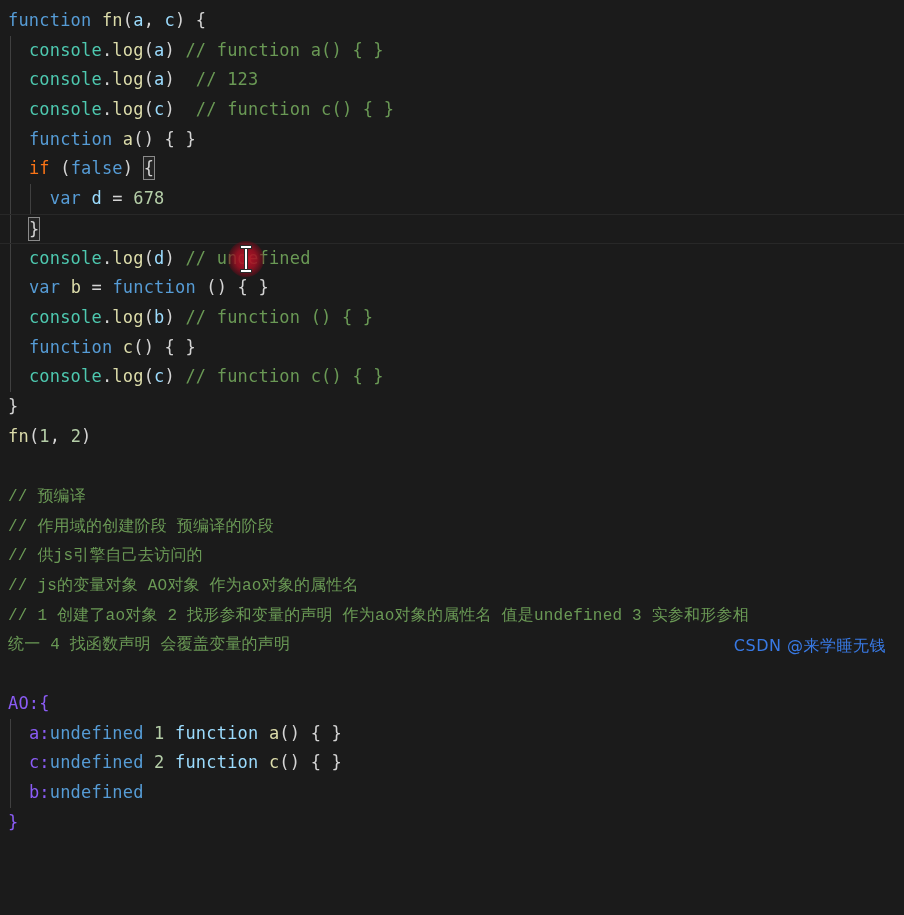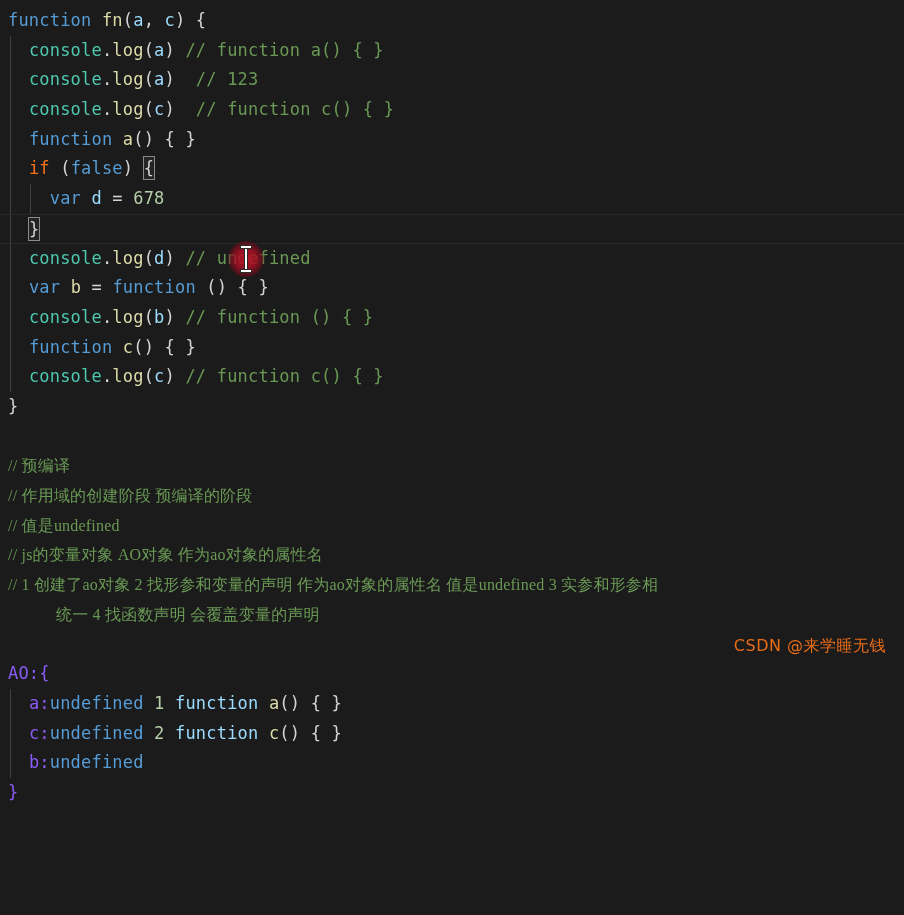--- a/index.html
+++ b/index.html
@@ -30,21 +30,20 @@
     position: relative;
     height: 29.7px;
     white-space: pre;
     padding-left: 8px;
     box-sizing: border-box;
     letter-spacing: 0.2px;
   }
 
   .line.wrapped {
     height: 29.7px;
-    margin-left: 48px;
   }
 
   
   .line.ind1::before,
   .line.ind2::before {
     content: "";
     position: absolute;
     left: 10px;
     top: 0;
     bottom: 0;
@@ -73,21 +72,21 @@
   .kw   { color: #569cd6; }   
   .ctl  { color: #f97316; }   
   .fnname { color: #dcdcaa; } 
   .obj  { color: #4ec9b0; }   
   .var  { color: #9cdcfe; }   
   .num  { color: #b5cea8; }   
   .cmt  { color: #6a9955; }   
   .pl   { color: #d4d4d4; }   
   .wht  { color: #8b5cf6; }
 
-  .cjk { font-family: Liberation Serif, serif; font-size: 16px; }
+  .cjk { font-family: Liberation Mono, monospace; font-size: 16px; }
 
   
   .bmatch {
     outline: 1px solid #8a8a8a;
     background: rgba(120,120,120,0.10);
     padding: 1px 0;
   }
 
   
   #mouse-cursor {
@@ -124,21 +123,21 @@
   }
   #mouse-cursor .ibeam .stem { left: 2px; top: 2px; width: 2px; height: 22px; }
   #mouse-cursor .ibeam .top  { left: -2px; top: 0px; width: 10px; height: 2px; }
   #mouse-cursor .ibeam .bot  { left: -2px; top: 24px; width: 10px; height: 2px; }
 
   
   #watermark {
     position: absolute;
     right: 18px;
     bottom: 12px;
-    color: #f97316;
+    color: #3b82f6;
     font-family: "DejaVu Sans", "Liberation Sans", sans-serif;
     font-size: 16px;
     letter-spacing: 0.5px;
     opacity: 0.92;
   }
 </style>
 </head>
 <body>
 
 <div id="editor">
@@ -166,26 +165,27 @@
   <div class="line ind1">  <span class="kw">var</span> <span class="fnname">b</span><span class="pl"> = </span><span class="kw">function</span><span class="pl"> () { }</span></div>
 
   <div class="line ind1">  <span class="obj">console</span><span class="pl">.</span><span class="fnname">log</span><span class="pl">(</span><span class="var">b</span><span class="pl">)</span> <span class="cmt">// function () { }</span></div>
 
   <div class="line ind1">  <span class="kw">function</span> <span class="fnname">c</span><span class="pl">() { }</span></div>
 
   <div class="line ind1">  <span class="obj">console</span><span class="pl">.</span><span class="fnname">log</span><span class="pl">(</span><span class="var">c</span><span class="pl">)</span> <span class="cmt">// function c() { }</span></div>
 
   <div class="line"><span class="pl">}</span></div>
 
+  <div class="line"><span class="fnname">fn</span><span class="pl">(</span><span class="num">1</span><span class="pl">, </span><span class="num">2</span><span class="pl">)</span></div>
 
   <div class="line"> </div>
 
   <div class="line"><span class="cmt cjk">// 预编译</span></div>
   <div class="line"><span class="cmt cjk">// 作用域的创建阶段 预编译的阶段</span></div>
-  <div class="line"><span class="cmt cjk">// 值是undefined</span></div>
+  <div class="line"><span class="cmt cjk">// 供js引擎自己去访问的</span></div>
   <div class="line"><span class="cmt cjk">// js的变量对象 AO对象 作为ao对象的属性名</span></div>
   <div class="line"><span class="cmt cjk">// 1 创建了ao对象 2 找形参和变量的声明 作为ao对象的属性名 值是undefined 3 实参和形参相</span></div>
   <div class="line wrapped"><span class="cmt cjk">统一 4 找函数声明 会覆盖变量的声明</span></div>
 
   <div class="line"> </div>
 
   <div class="line"><span class="wht">AO:{</span></div>
 
   <div class="line ind1">  <span class="wht">a:</span><span class="kw">undefined</span> <span class="num">1</span> <span class="var">function</span> <span class="fnname">a</span><span class="pl">() { }</span></div>
 

